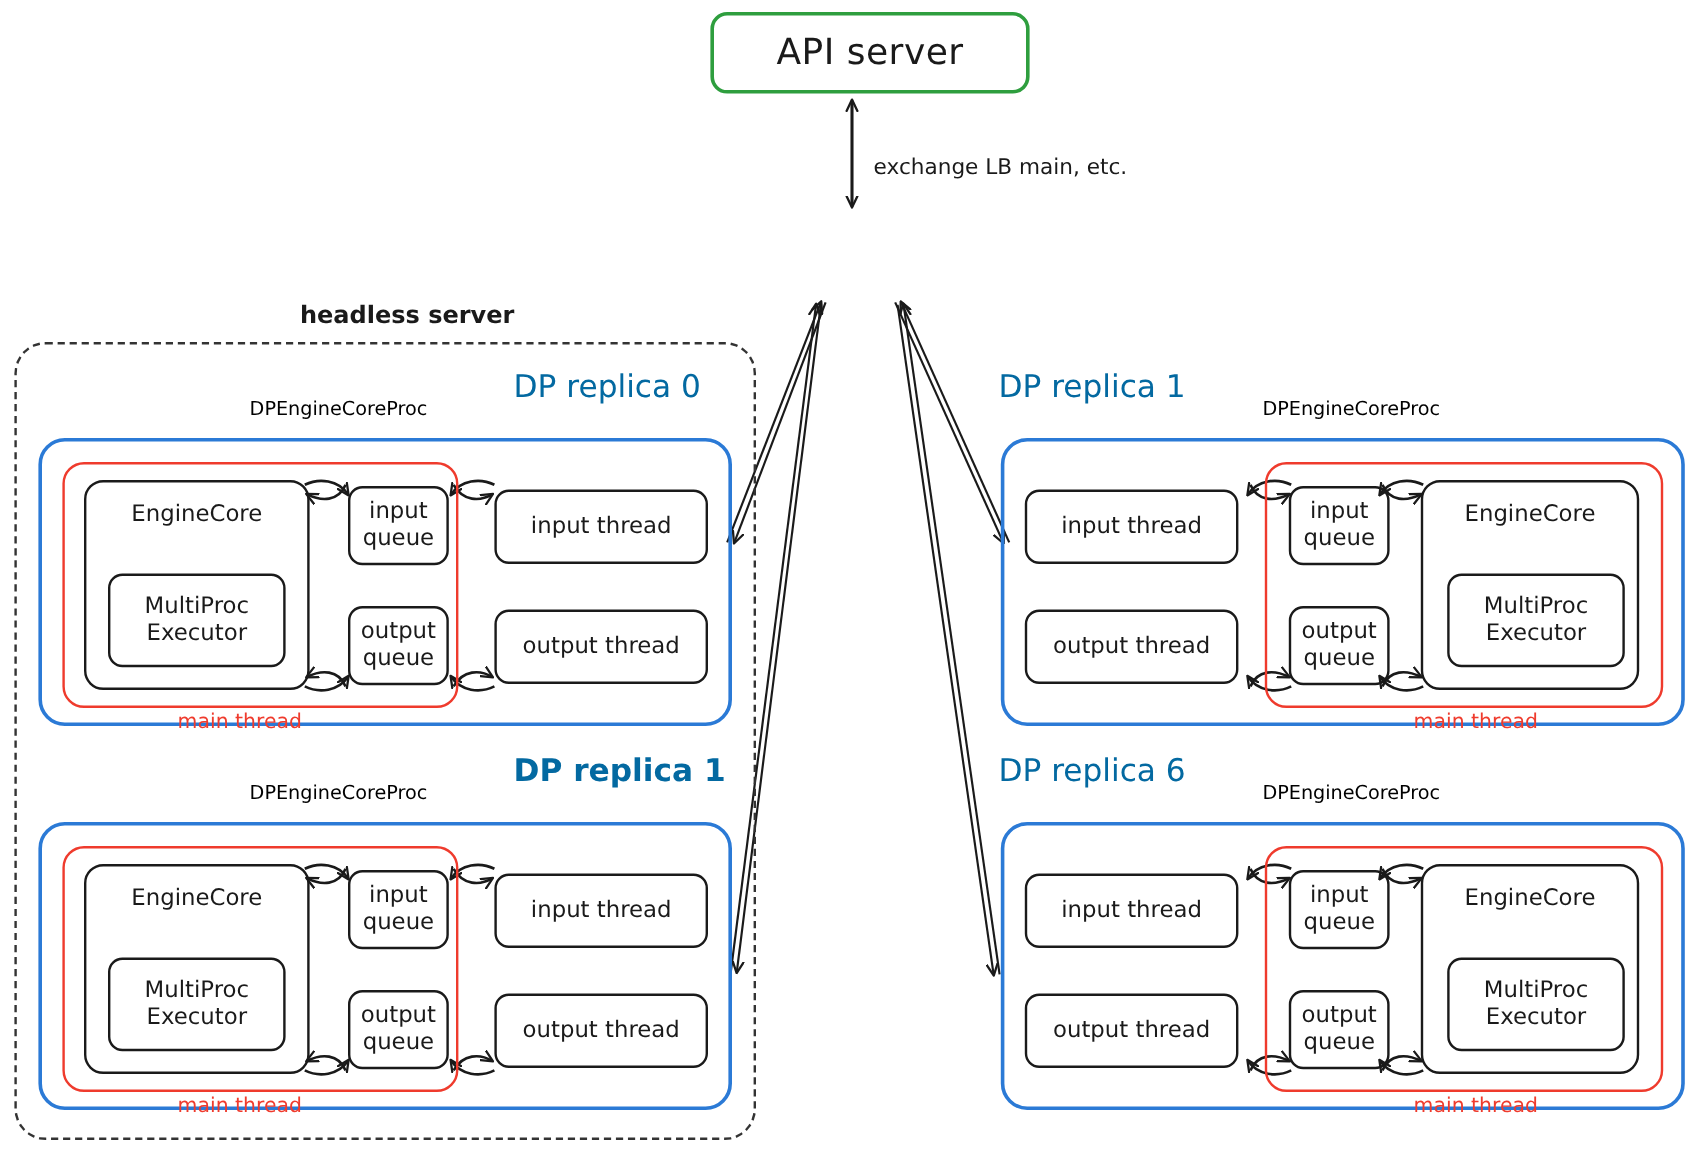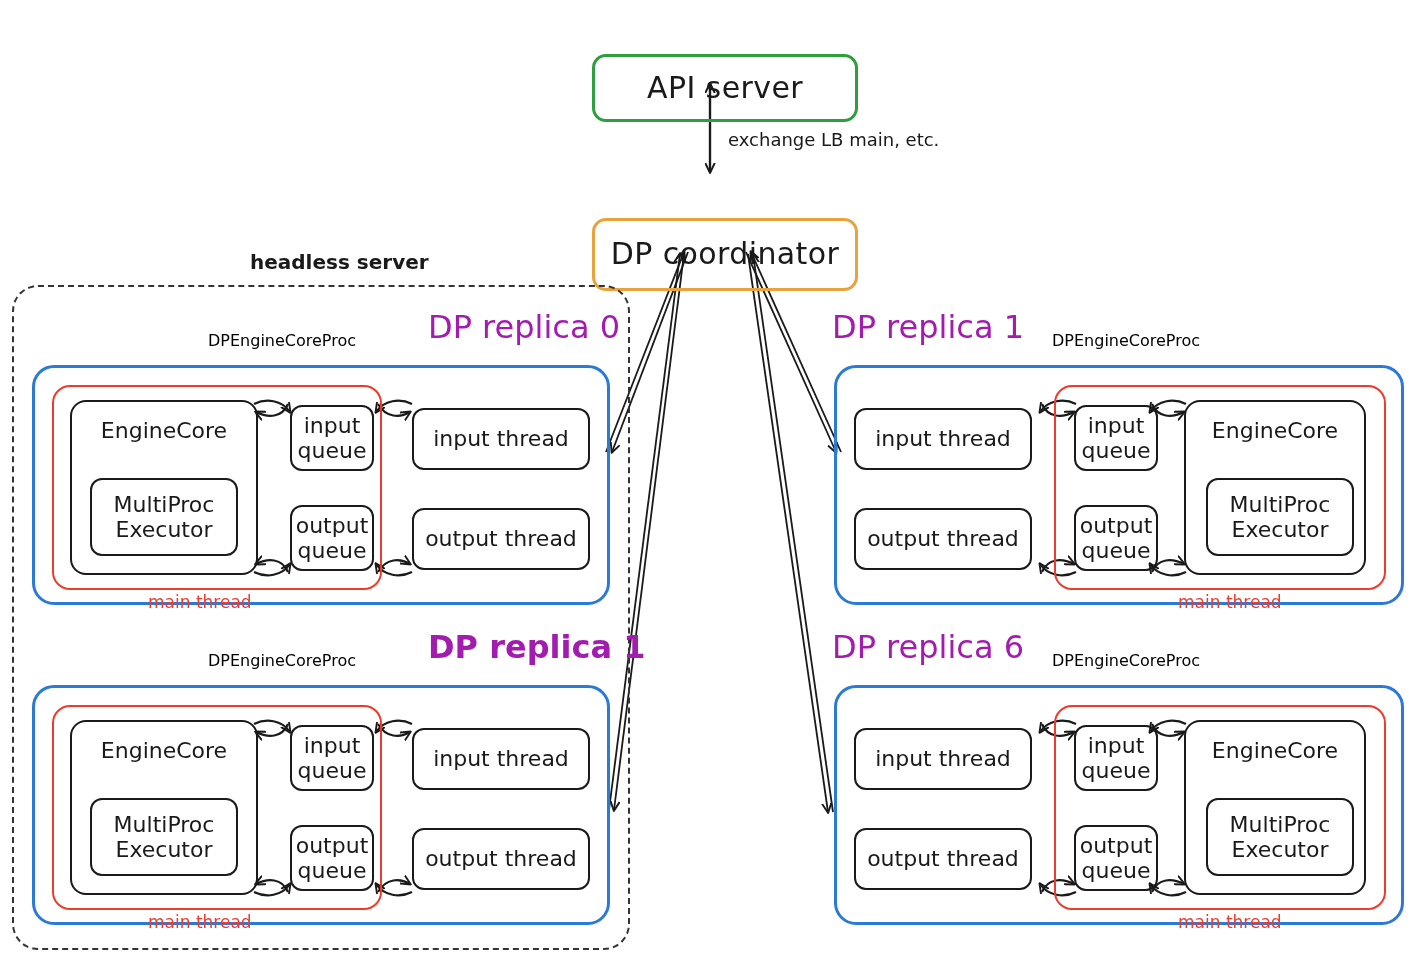--- a/index.html
+++ b/index.html
@@ -23,27 +23,27 @@
     background:transparent;
     line-height:1.15;
   }
   .box-green{border:3px solid #2e9e3e;}
   .box-orange{border:3px solid #e8a33d;}
   .box-blue{border:3px solid #2b7ad6;border-radius:22px;}
   .box-red{border:2px solid #ef3b2d;border-radius:18px;}
   .box-black{border:2.5px solid #1a1a1a;border-radius:16px;}
   .box-black-sm{border:2.5px solid #1a1a1a;border-radius:12px;}
 
-  .title-lg{font-size:30px;letter-spacing:.4px;margin-top:44px;}
-  .title-sm{font-size:22px;}
+  .title-lg{font-size:30px;letter-spacing:.4px;}
+  .title-sm{font-size:19px;}
 
   
   .lbl{position:absolute;white-space:nowrap;}
   .lbl-head{font-size:20px;color:#1a1a1a;}
-  .lbl-replica{font-size:32px;color:#a21caf;}
+  .lbl-replica{font-size:26px;color:#0369a1;}
   .lbl-proc{font-size:16px;color:#000000;}
   .lbl-main{font-size:17px;color:#ef3b2d;}
   .lbl-exch{font-size:18px;color:#1a1a1a;}
 
   
   .ec{align-items:flex-start;padding-top:16px;}
 
   
   .dashed{
     position:absolute;
@@ -141,23 +141,20 @@
       <path d="M1076,892 C1064,898 1048,896 1040,884" fill="none" stroke="#1a1a1a" stroke-width="2.2" marker-end="url(#ah)"></path>
       <path d="M1152,892 C1158,878 1172,878 1184,884" fill="none" stroke="#1a1a1a" stroke-width="2.2" marker-end="url(#ah)"></path>
       <path d="M1186,892 C1174,898 1158,896 1150,884" fill="none" stroke="#1a1a1a" stroke-width="2.2" marker-end="url(#ah)"></path>
     </g>
   </svg>
 
   <div class="box box-green title-lg" style="left:592px;top:10px;width:266px;height:68px;">
     <span>API server</span>
   </div>
 
-  <div class="box box-orange title-lg" style="left:592px;top:174px;width:266px;height:73px;">
-    <span>DP coordinator</span>
-  </div>
 
   <div class="lbl lbl-exch" style="left:728px;top:129px;">exchange LB main, etc.</div>
 
   <div class="dashed" style="left:12px;top:285px;width:618px;height:665px;"></div>
   <div class="lbl lbl-head" style="left:250px;top:250px;font-weight:bold;">headless server</div>
 
   <div class="lbl lbl-replica" style="left:428px;top:308px;">DP replica 0</div>
   <div class="lbl lbl-proc" style="left:208px;top:331px;">DPEngineCoreProc</div>
 
   <div class="box box-blue" style="left:32px;top:365px;width:578px;height:240px;"></div>

